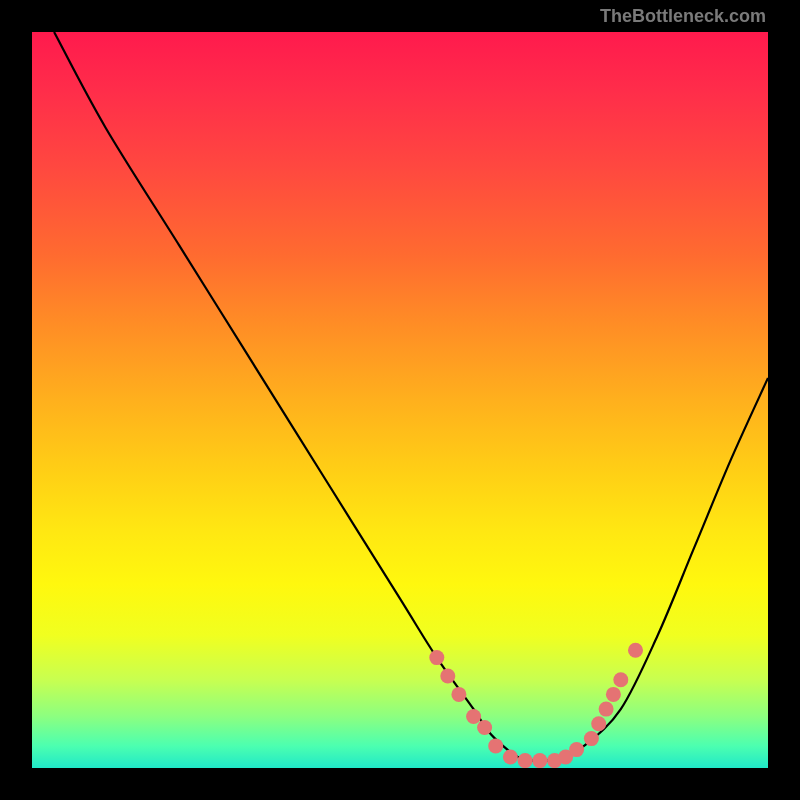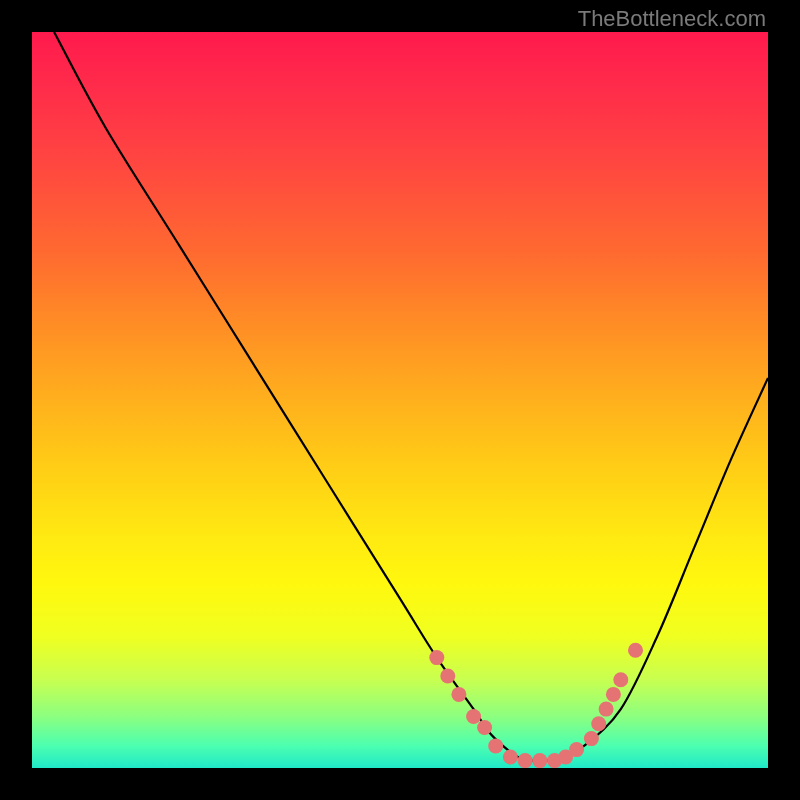--- a/index.html
+++ b/index.html
@@ -36,22 +36,22 @@
       #8cff80 93%,
       #4cffb0 97%,
       #20e8c8 100%
     );
   }
   .attribution {
     position: absolute;
     top: 6px;
     right: 34px;
     font-family: Arial, Helvetica, sans-serif;
-    font-size: 22px;
-    font-weight: normal;
+    font-size: 18px;
+    font-weight: bold;
     color: #7a7a7a;
     letter-spacing: 0px;
   }
   svg.overlay {
     position: absolute;
     left: 32px;
     top: 32px;
     width: 736px;
     height: 736px;
   }

